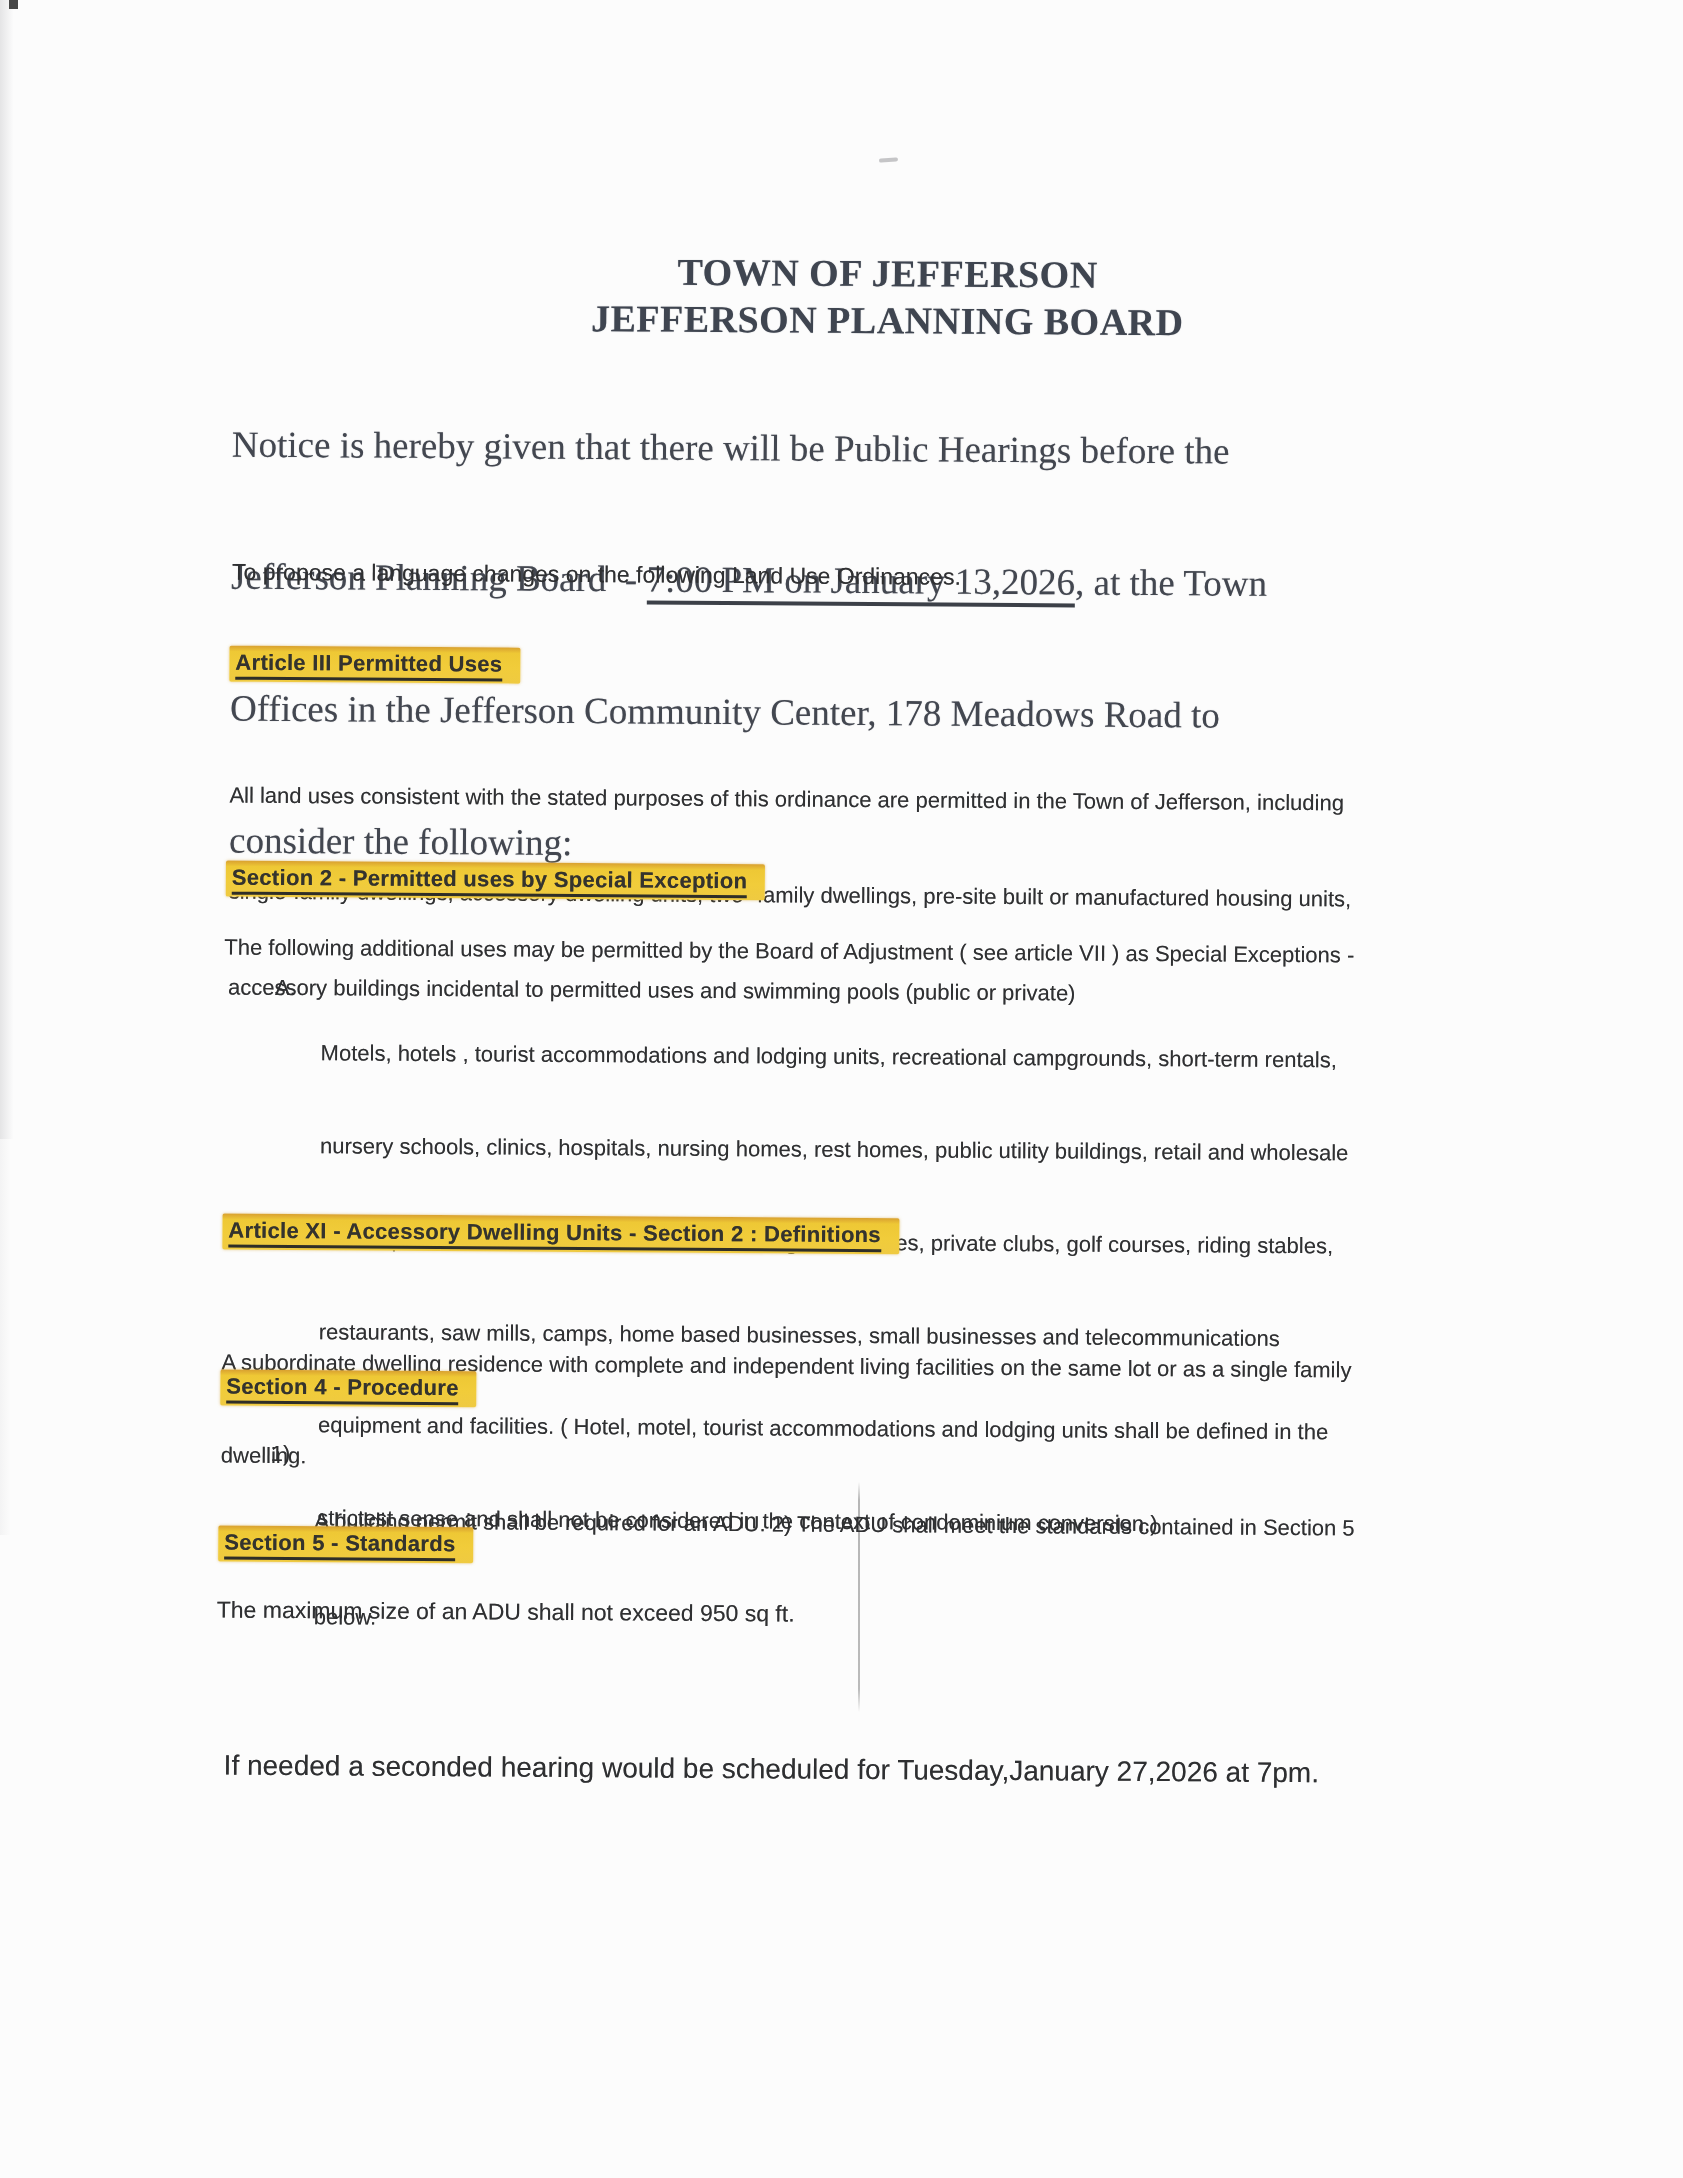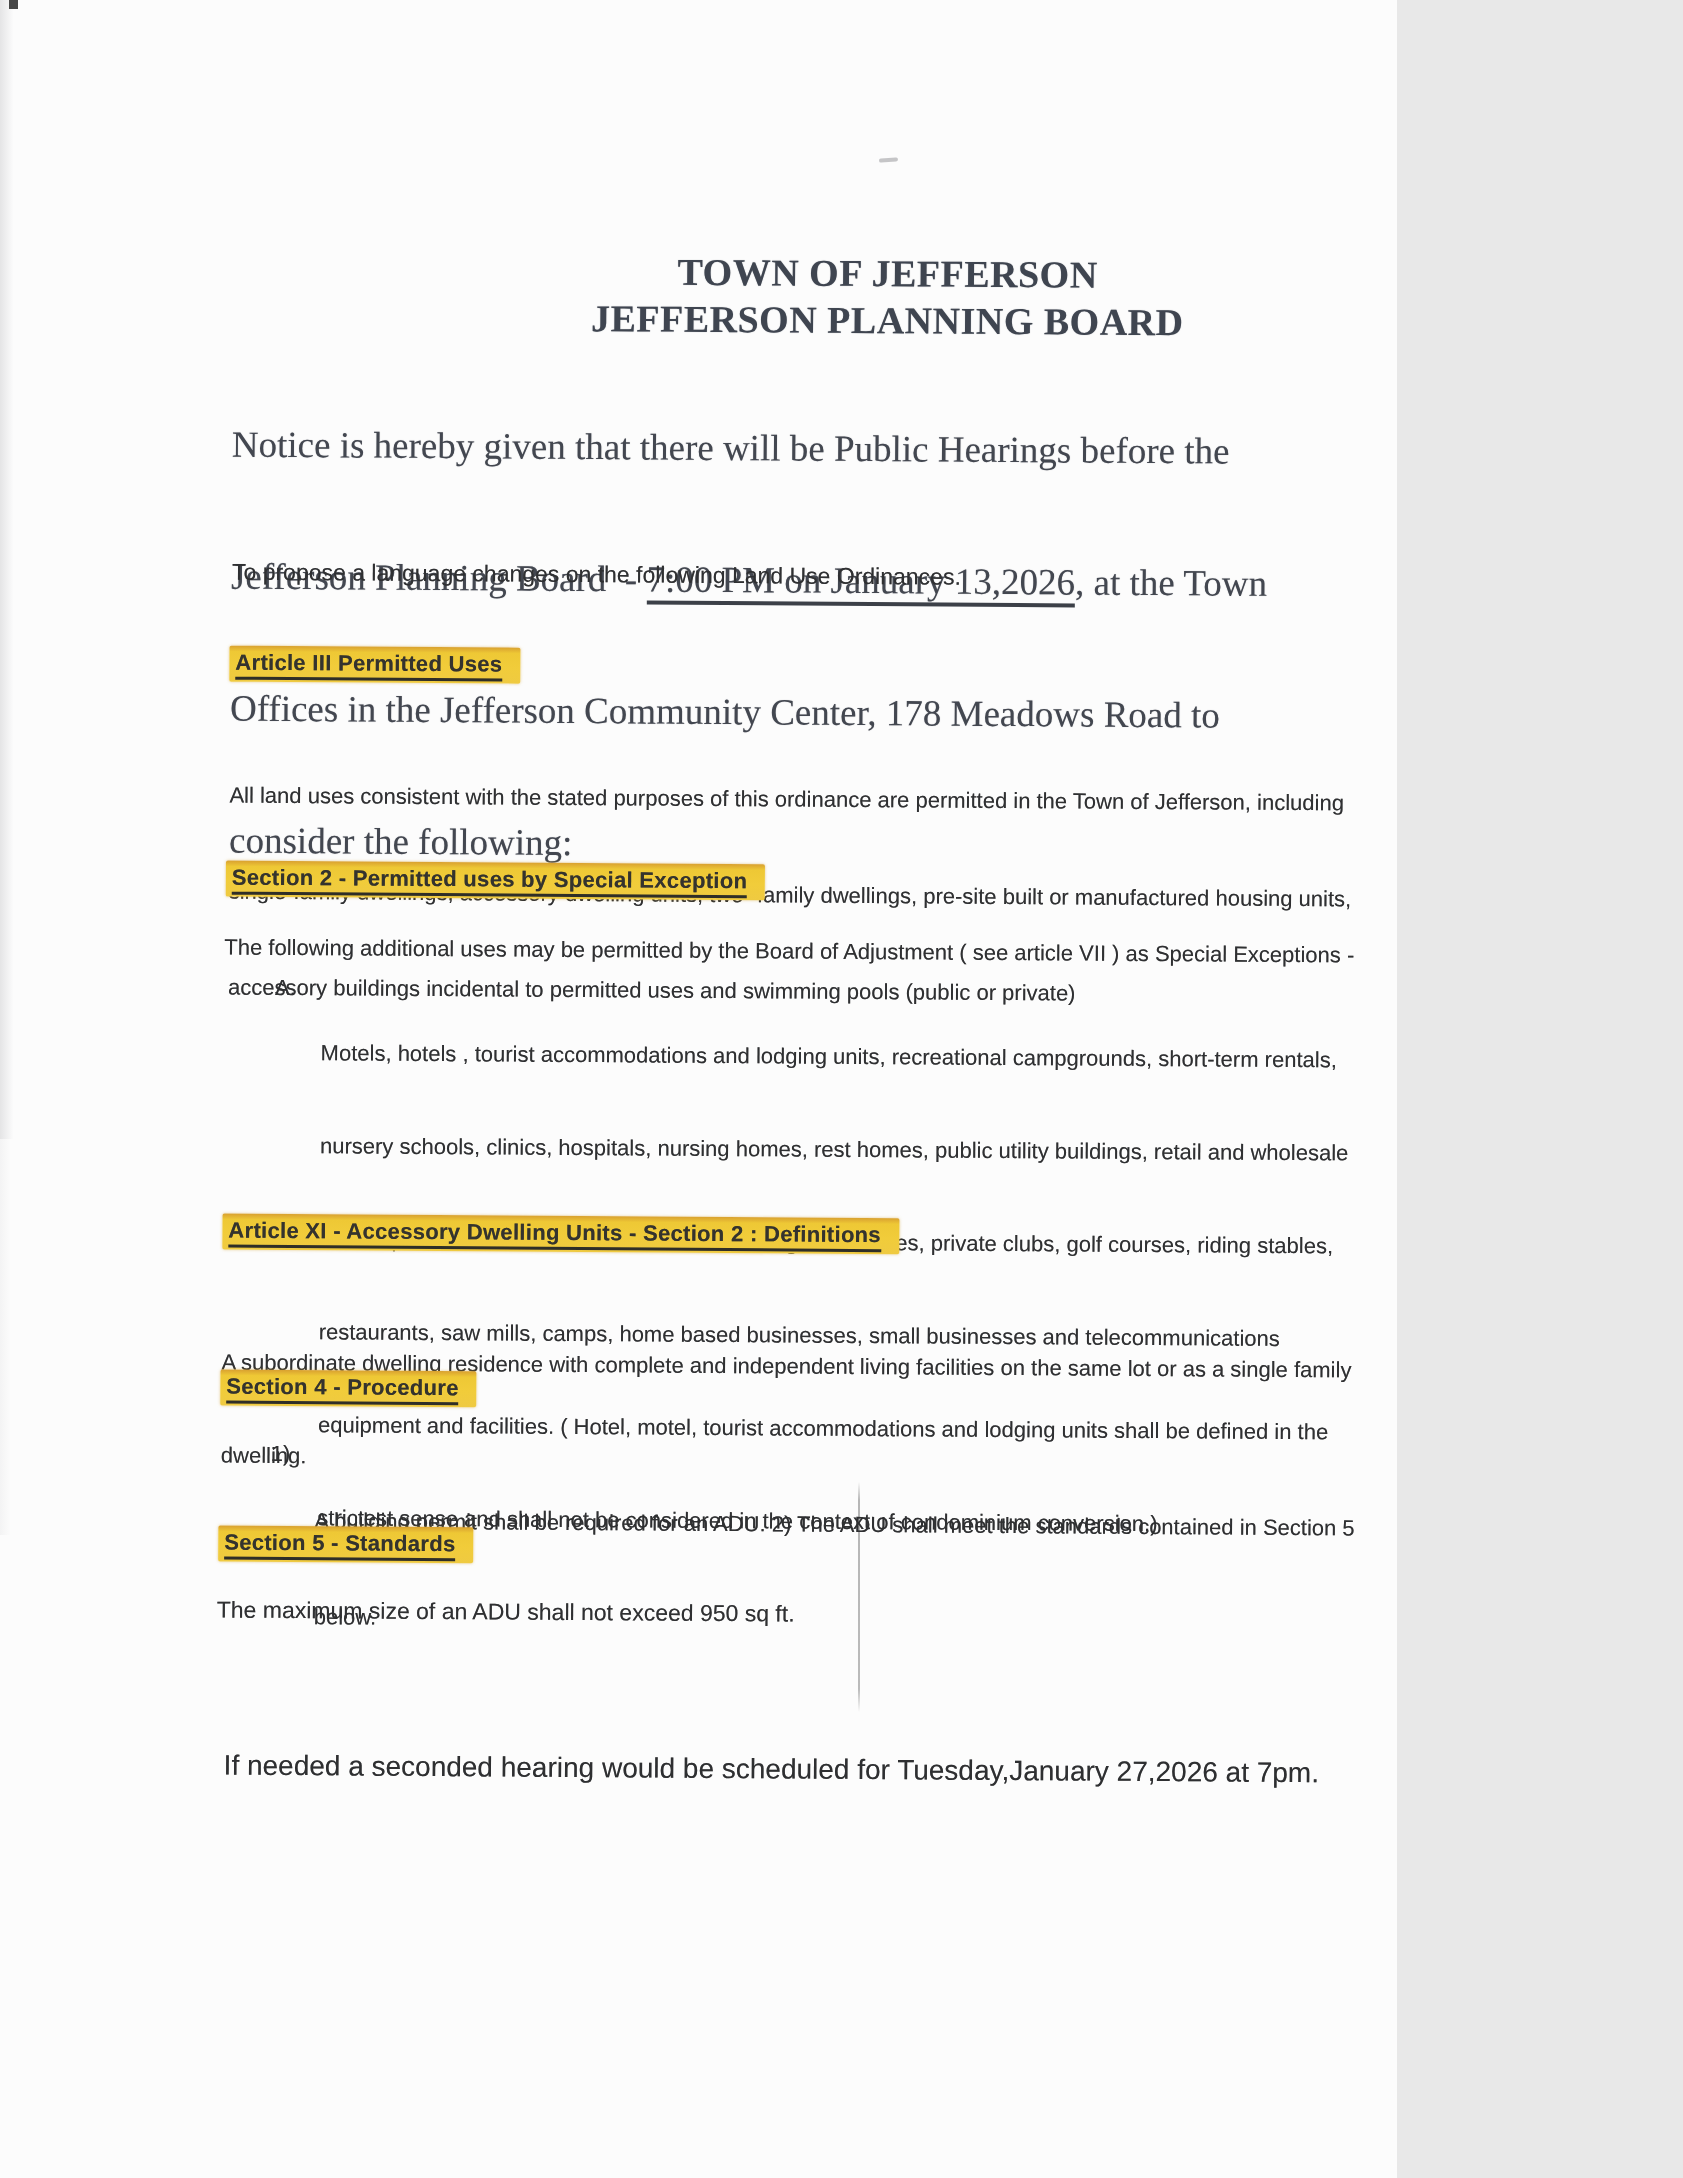--- a/index.html
+++ b/index.html
@@ -1,18 +1,18 @@
 <!DOCTYPE html>
 <html><head>
 <meta charset="utf-8">
 <style>
   html,body{margin:0;padding:0;background:#e8e8e8;}
   .page{
     position:relative;
-    width:1397px;height:2178px;
+    width:1683px;height:2178px;
     background:#fcfcfc;
     overflow:hidden;
     font-family:"Liberation Sans","DejaVu Sans",sans-serif;
   }
   
   .edge-band{
     position:absolute;left:0;top:0;width:15px;height:1139px;
     background:linear-gradient(to right, rgba(105,105,112,0.16), rgba(105,105,112,0.0) 90%);
   }
   .edge-band-lower{

